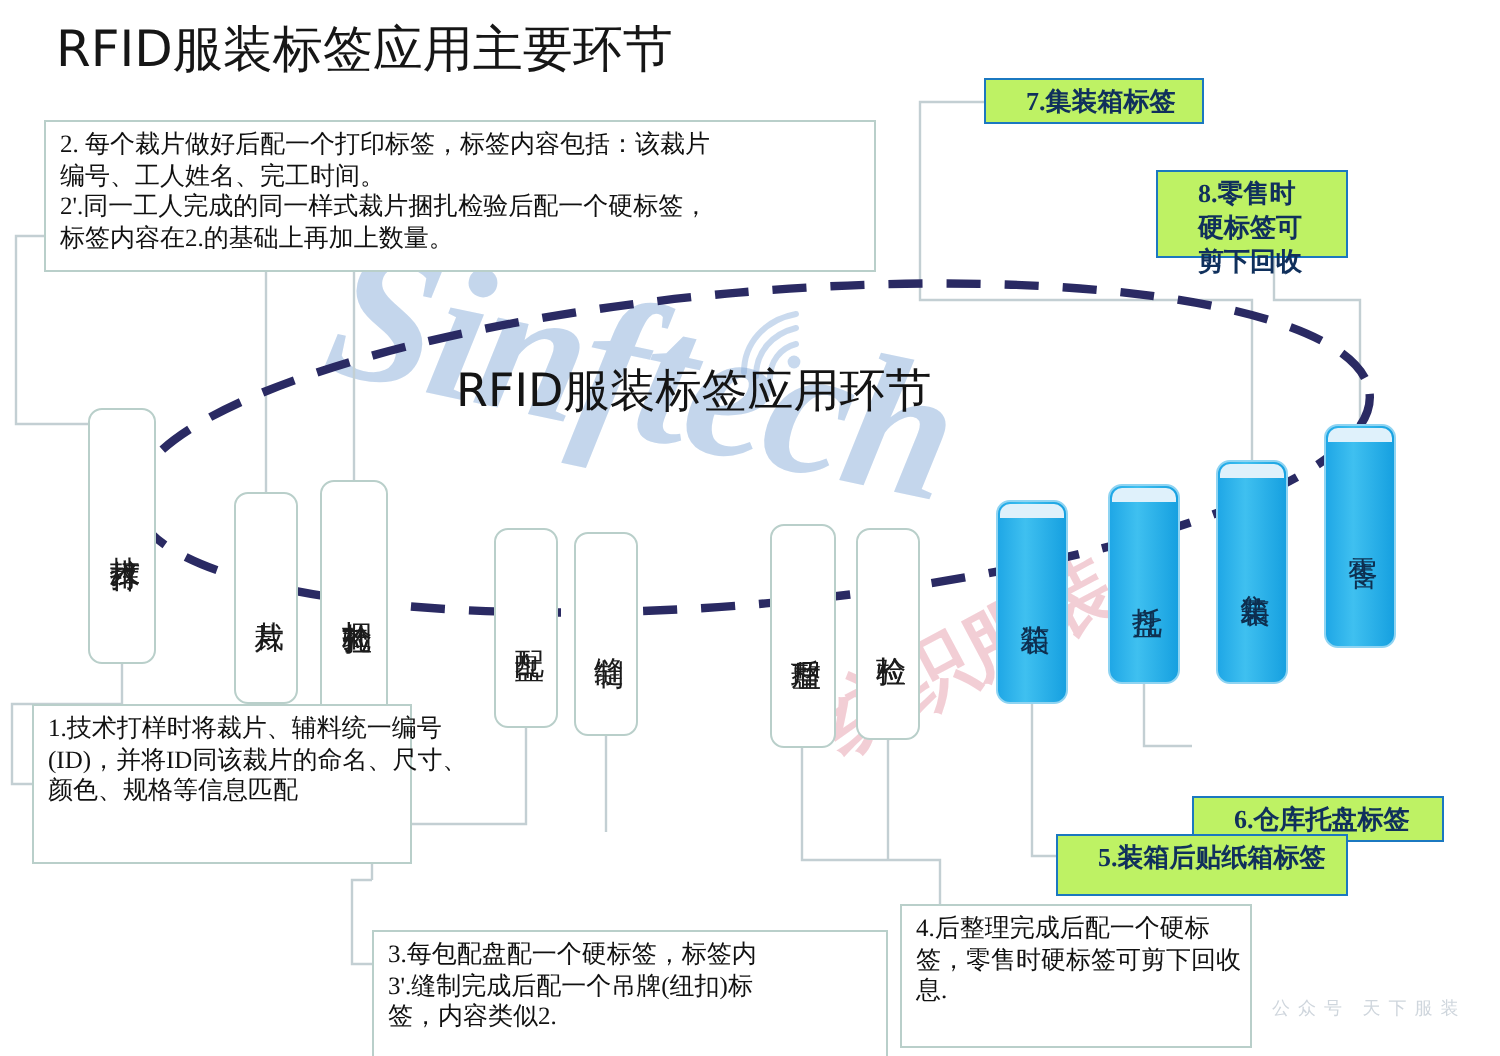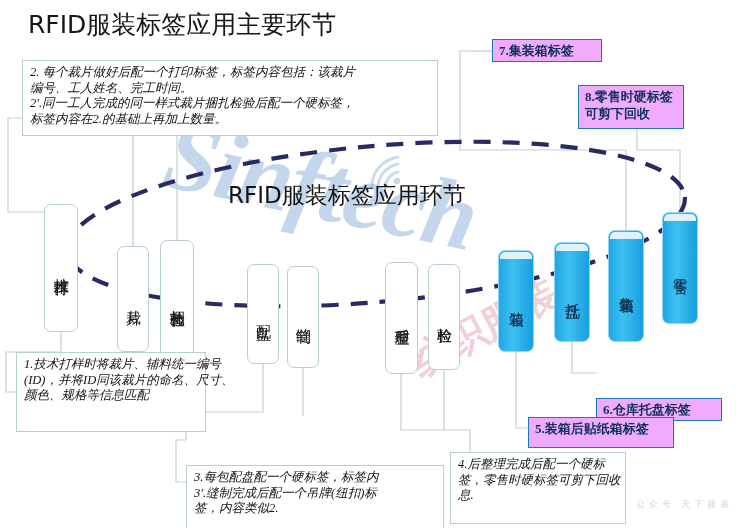--- a/index.html
+++ b/index.html
@@ -46,38 +46,38 @@
   }
 
   
   #lines{position:absolute;left:0;top:0;width:750px;height:528px;pointer-events:none;}
 
   
   .note{
     position:absolute;background:#ffffff;border:1px solid #b9cfca;
     box-sizing:border-box;padding:4px 7px 5px 7px;
     font-family:"Liberation Serif","DejaVu Serif",serif;
-    font-size:12.5px;line-height:15.5px;color:#111;font-style:italic;
+    font-size:12.5px;line-height:15.5px;color:#111;
   }
   .note .ln{display:block;white-space:nowrap;}
   #note2{left:22px;top:60px;width:416px;height:76px;}
   #note1{left:16px;top:352px;width:190px;height:80px;}
   #note3{left:186px;top:465px;width:258px;height:84px;}
   #note4{left:450px;top:452px;width:176px;height:72px;}
 
   
   .tag{
-    position:absolute;background:#f0abfc;border:1px solid #1b78c0;
+    position:absolute;background:#bef264;border:1px solid #1b78c0;
     box-sizing:border-box;color:#10305c;font-weight:700;
     font-family:"Liberation Serif","DejaVu Serif",serif;
     font-size:13px;line-height:17px;
-    padding:2px 6px;white-space:nowrap;
+    padding:2px 20px;white-space:nowrap;
   }
   #tag7{left:492px;top:39px;width:110px;height:23px;}
-  #tag8{left:578px;top:85px;width:106px;height:44px;white-space:normal;}
+  #tag8{left:578px;top:85px;width:96px;height:44px;white-space:normal;}
   #tag6{left:596px;top:362px;width:126px;height:23px;margin-top:36px;}
   #tag5{left:528px;top:417px;width:146px;height:31px;}
 
   
   .pillar{
     position:absolute;box-sizing:border-box;
     border-radius:7px;
     display:flex;align-items:center;justify-content:center;
   }
   .pillar .ptxt{

